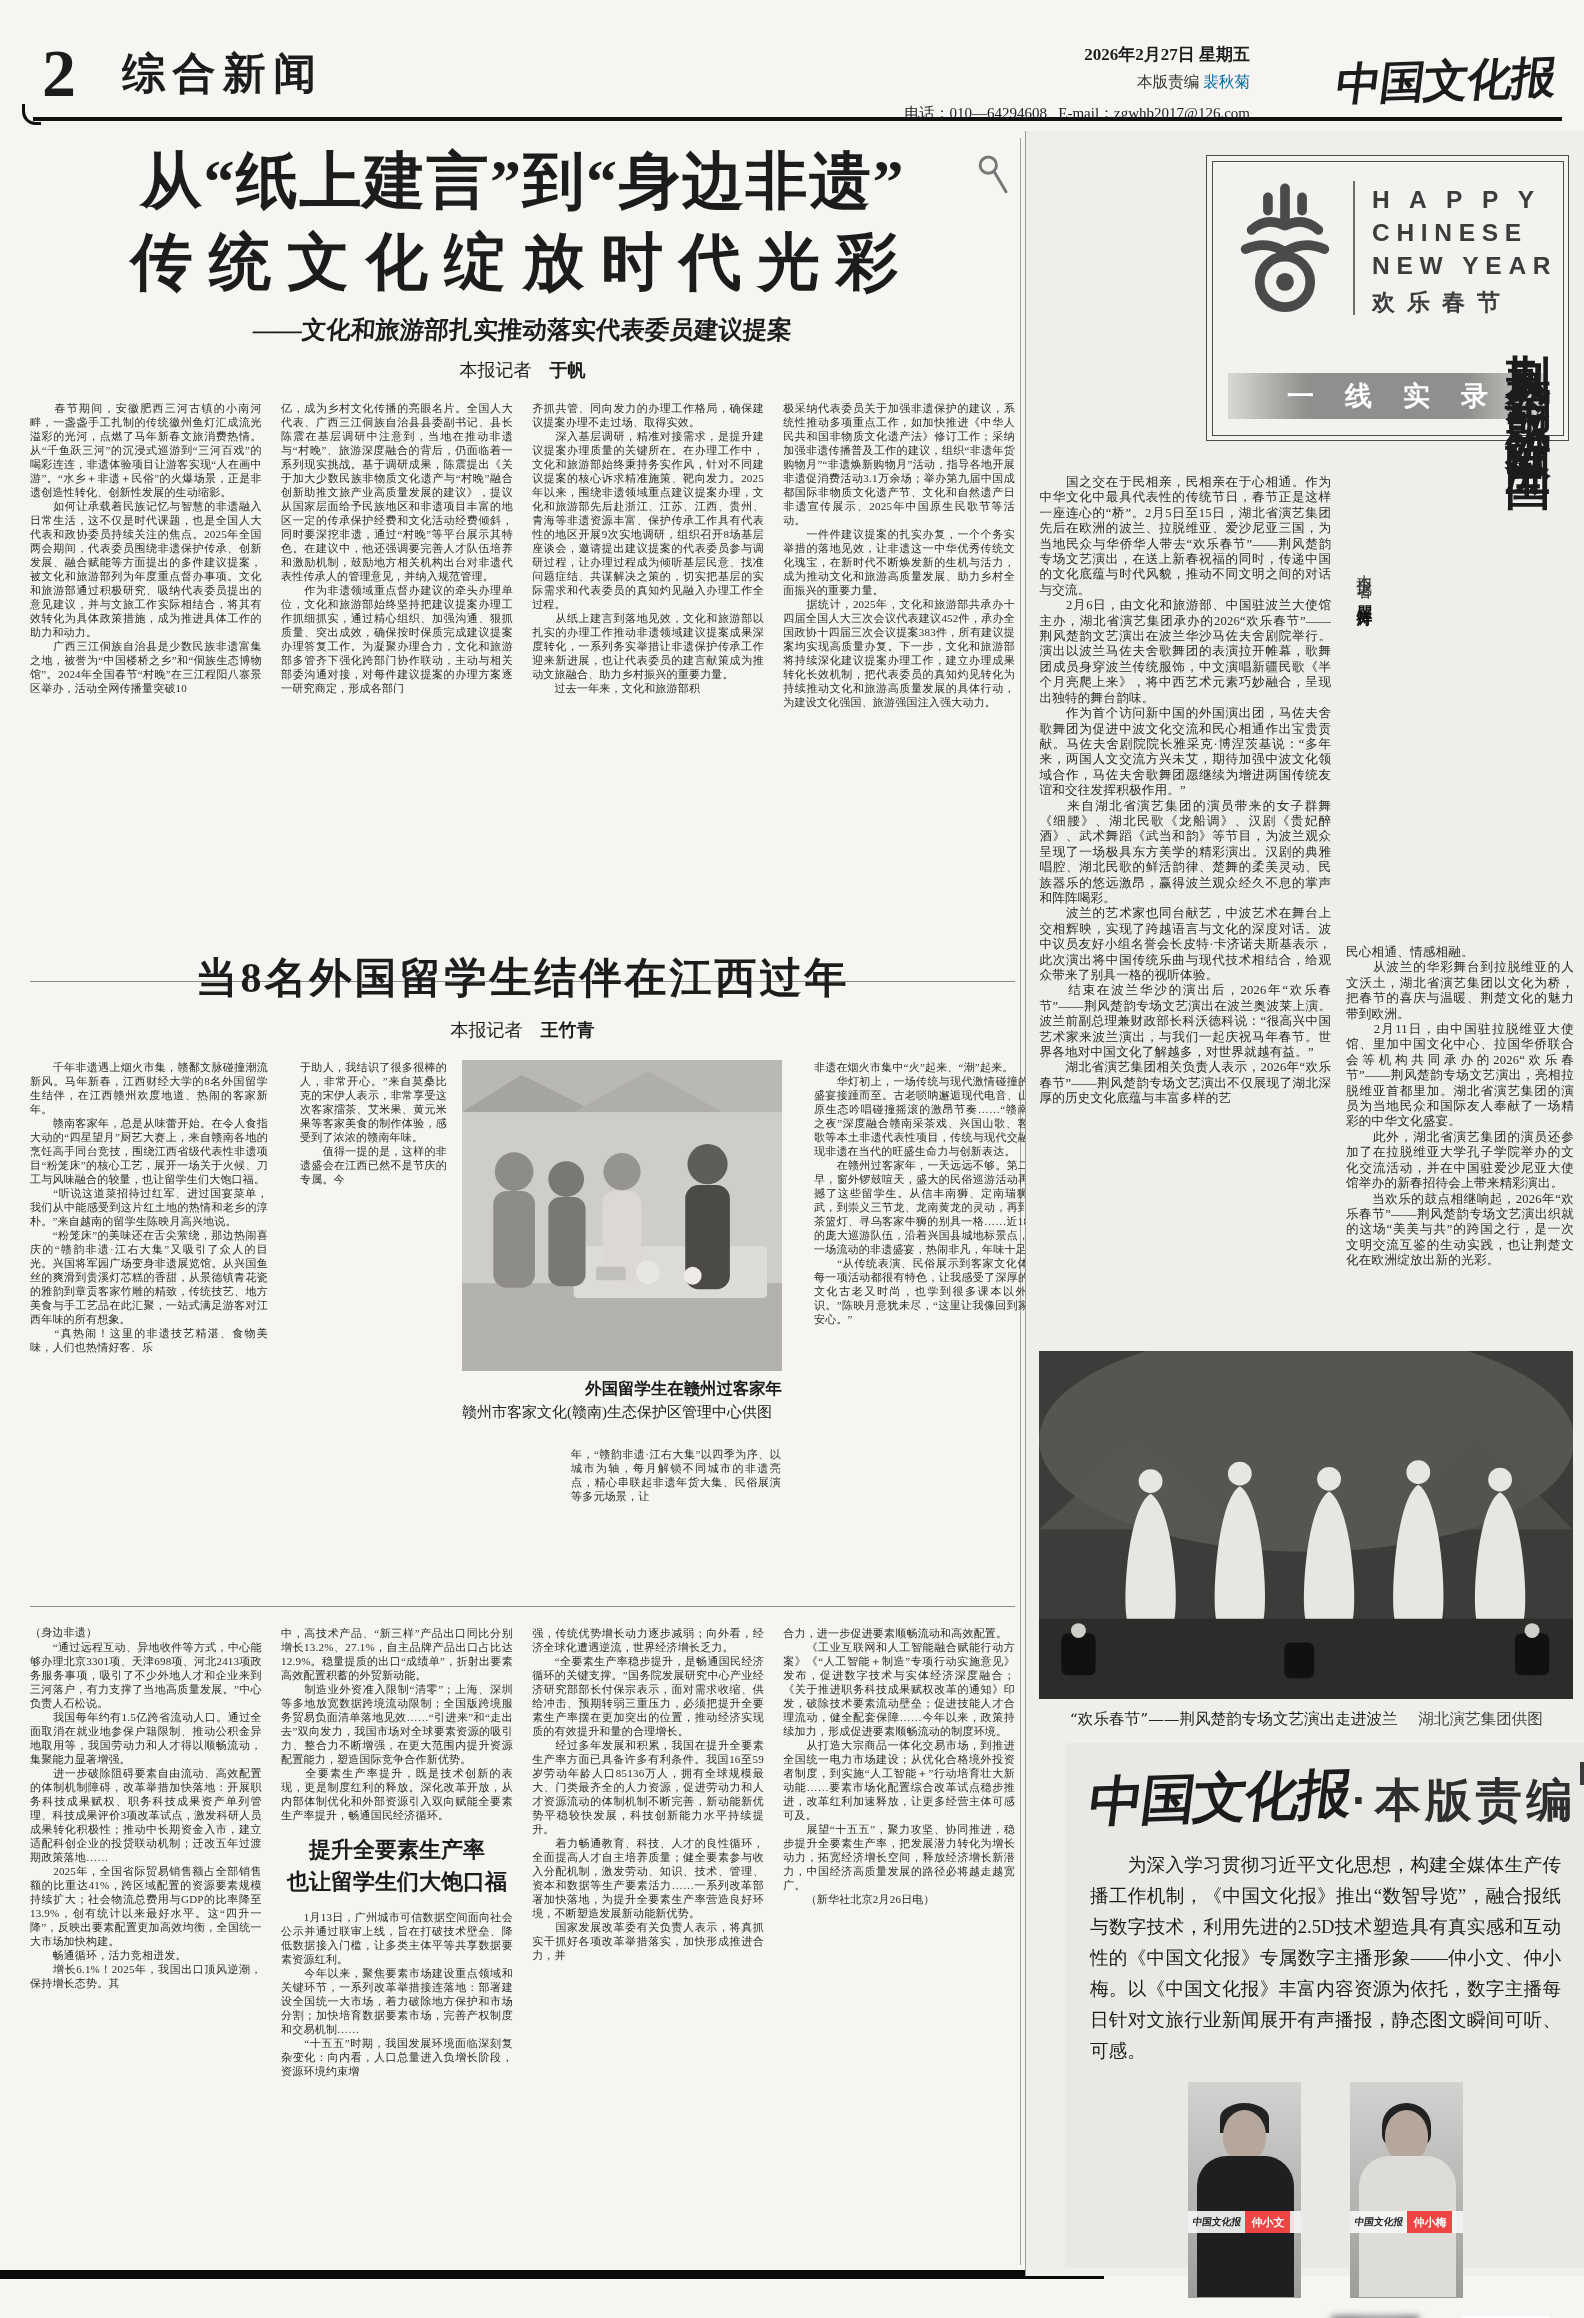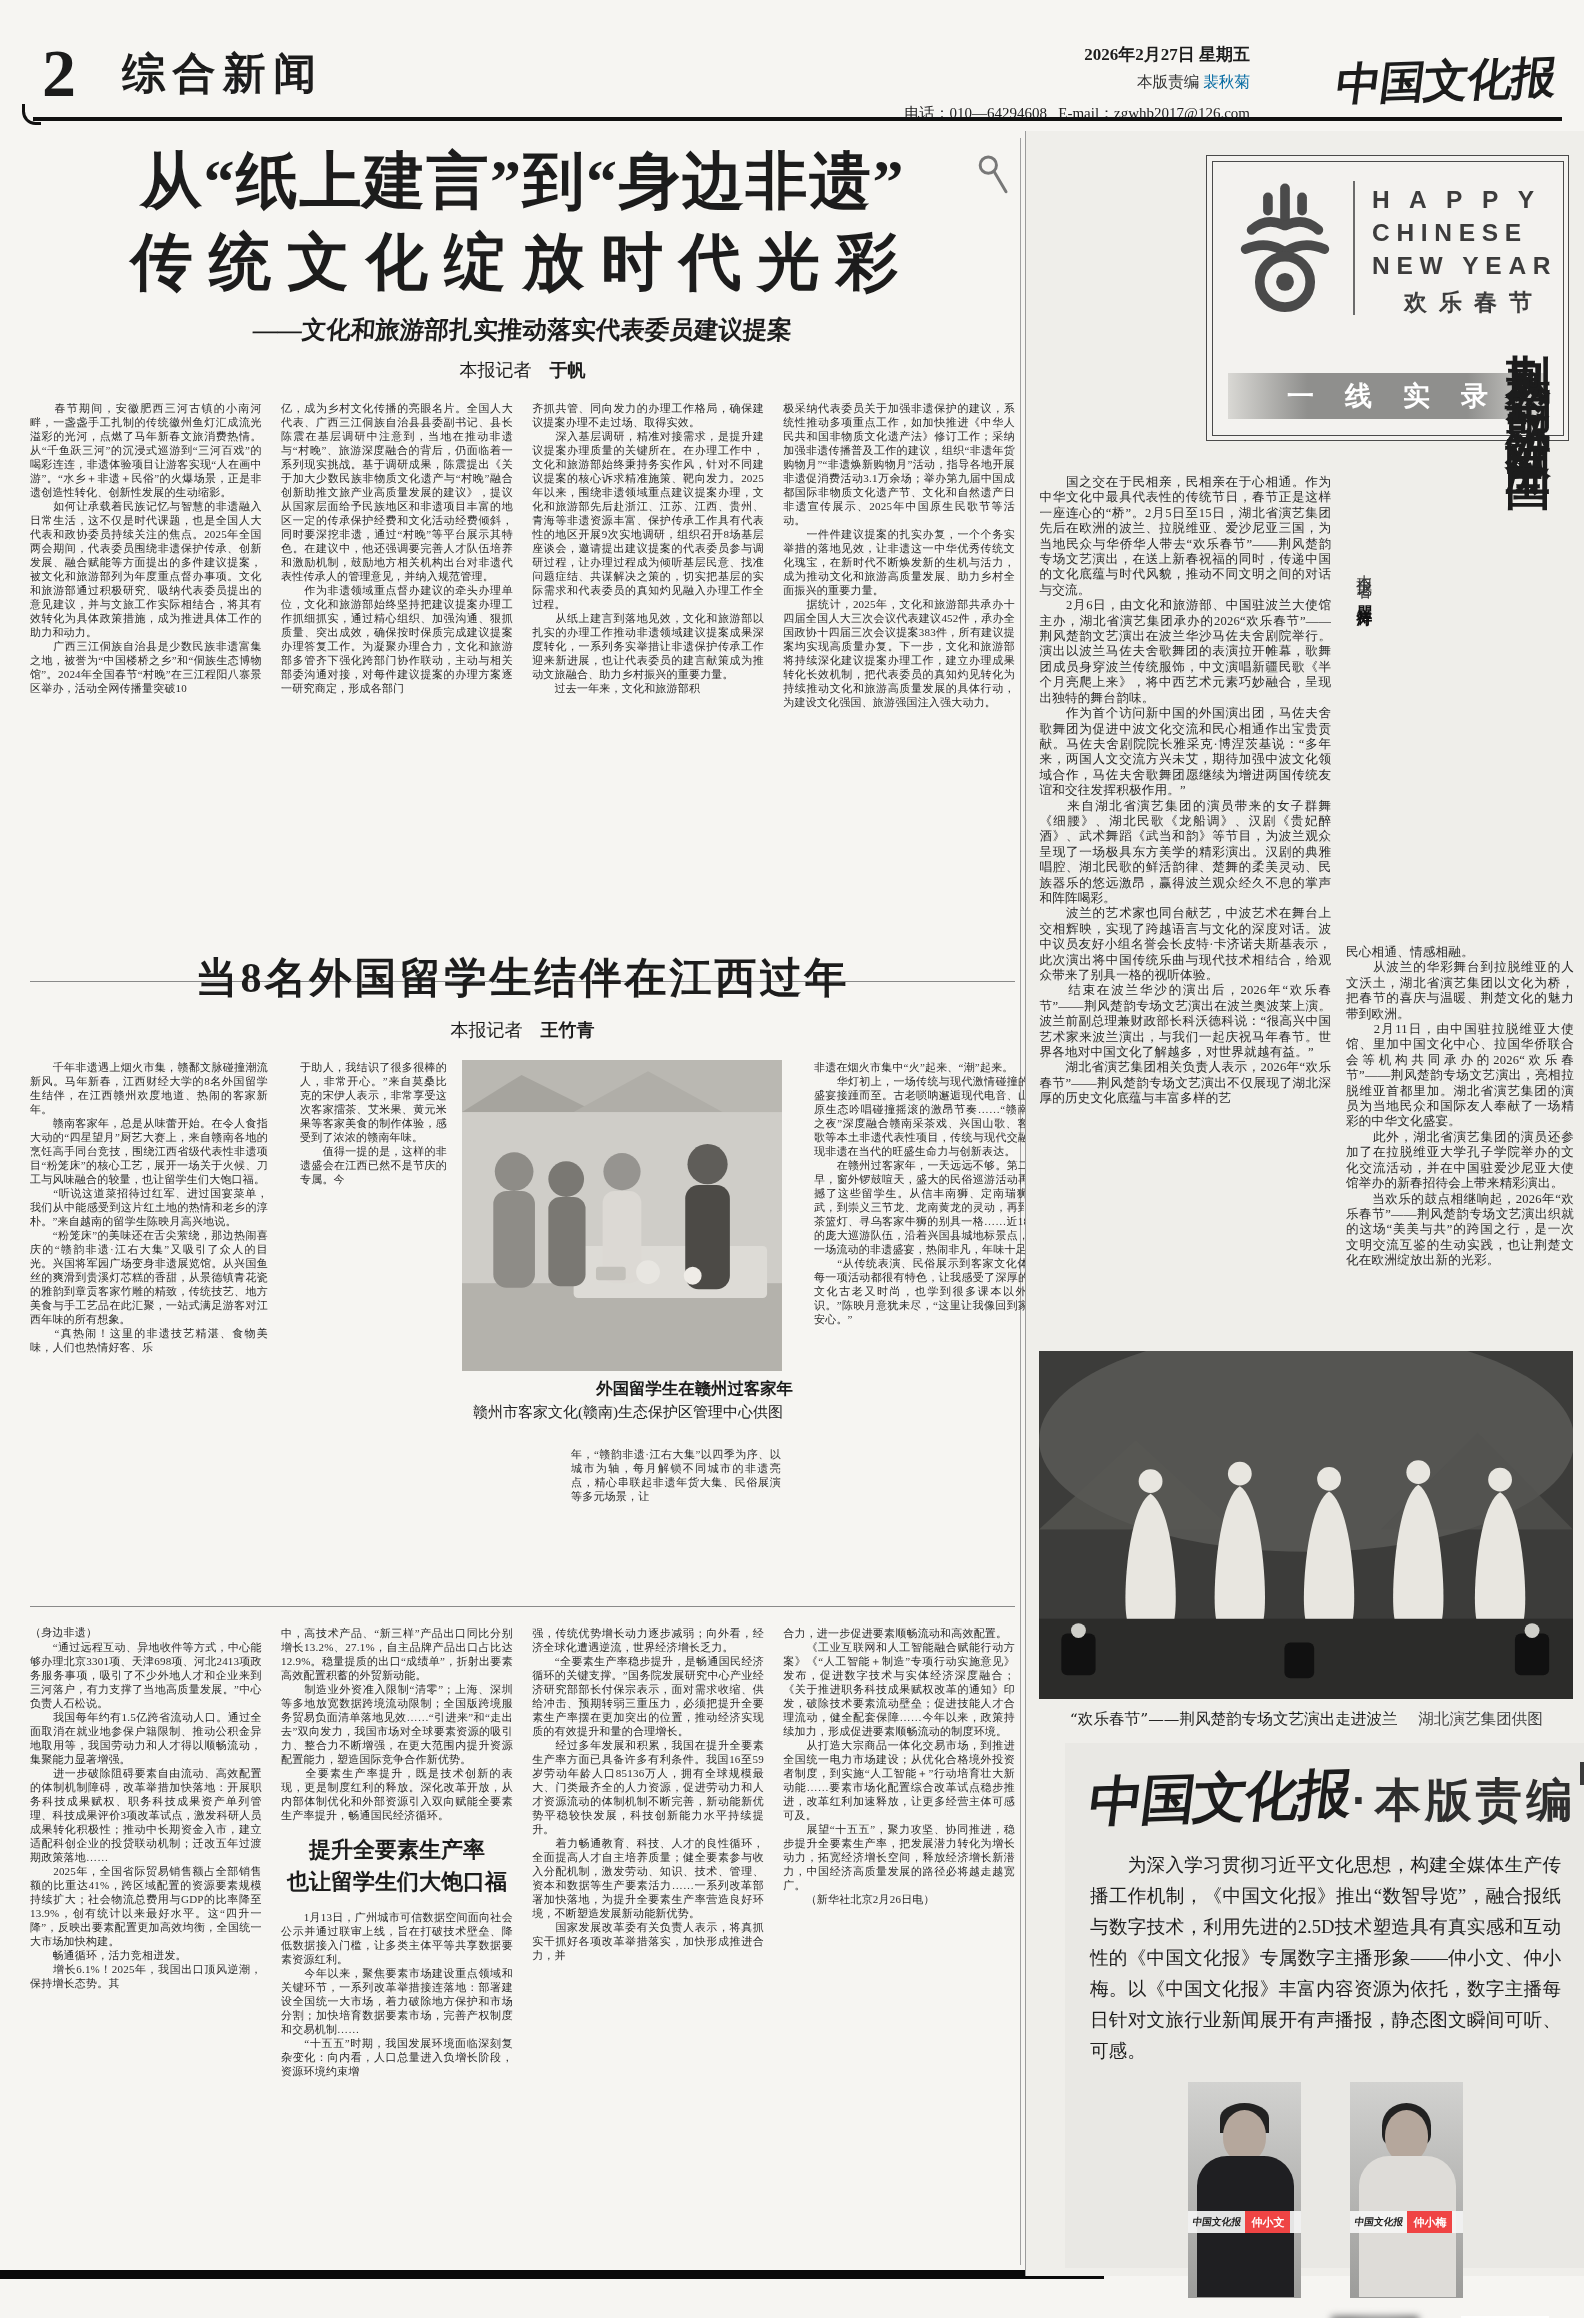--- a/index.html
+++ b/index.html
@@ -36,21 +36,21 @@
   .capline1{font-size:16.4px;font-weight:bold;text-align:right;font-family:"DejaVu Serif",serif;}
   .capline2{font-size:15px;color:#222;margin-top:3px;}
   
   .d-subhead{font-size:22px;font-weight:bold;text-align:center;line-height:1.45;margin:12px 0;}
   
   .rpanel{left:1025px;top:131px;width:559px;height:2145px;background:#efeeea;border-left:0.7px solid #9b9b9b;}
   .fbox{position:absolute;left:180px;top:24px;width:361px;height:284px;border:1.5px solid #4a4a4a;background:#f3f2ef;}
   .fbox-inner{position:absolute;inset:4.5px;border:0.7px solid #4a4a4a;}
   .happy{font-family:"Liberation Sans",sans-serif;font-weight:bold;color:#3c3c3c;
          font-size:24.5px;letter-spacing:6.7px;line-height:1.35;}
-  .happy-cn{font-size:23px;letter-spacing:12px;font-weight:bold;color:#3c3c3c;margin-top:4.5px;margin-left:32px;}
+  .happy-cn{font-size:23px;letter-spacing:12px;font-weight:bold;color:#3c3c3c;margin-top:4.5px;}
   .banner{position:absolute;left:21px;right:21px;bottom:21px;height:46px;
           background:linear-gradient(90deg,#d9d8d4,#8f8f8d 25%,#8f8f8d 75%,#d9d8d4);
           color:#fff;font-size:27px;font-weight:bold;letter-spacing:31px;
           display:flex;align-items:center;justify-content:center;padding-left:31px;box-sizing:border-box;}
   .c-vtitle{writing-mode:vertical-rl;font-size:46px;font-weight:bold;letter-spacing:10.4px;line-height:1.2;}
   .c-vby{writing-mode:vertical-rl;font-size:15.6px;color:#333;letter-spacing:3px;}
   .c-vby .nm{font-weight:bold;color:#111;}
   .stage{background:radial-gradient(ellipse at 50% 20%,#7a7a78 0%,#4a4a48 55%,#2e2e2c 100%);
          position:relative;overflow:hidden;}
   .cap-c{font-size:15.6px;text-align:center;font-family:"DejaVu Serif",serif;}
@@ -159,21 +159,21 @@
           <rect x="116" y="184" width="50" height="120" rx="16" fill="#7a7873"></rect>
           <circle cx="215" cy="150" r="25" fill="#969490"></circle>
           <rect x="189" y="176" width="52" height="124" rx="16" fill="#dcd9d4"></rect>
           <circle cx="330" cy="140" r="27" fill="#5f5d59"></circle>
           <rect x="300" y="168" width="60" height="140" rx="18" fill="#4c4a46"></rect>
           <circle cx="250" cy="285" r="16" fill="#e8e6e1"></circle>
           <circle cx="310" cy="290" r="12" fill="#efece7"></circle>
           <rect x="180" y="278" width="40" height="18" rx="4" fill="#c2c0ba"></rect>
         </svg>
       </div>
-      <div class="abs" style="left:173px;top:318px;width:320px;">
+      <div class="abs" style="left:162px;top:318px;width:320px;">
         <div class="capline1">外国留学生在赣州过客家年</div>
         <div class="capline2">赣州市客家文化(赣南)生态保护区管理中心供图</div>
       </div>
       <div class="bodytext abs" style="left:271px;top:387px;width:210px;height:94px;">年，“赣韵非遗·江右大集”以四季为序、以城市为轴，每月解锁不同城市的非遗亮点，精心串联起非遗年货大集、民俗展演等多元场景，让</div>
     </div>
     <div class="bodytext" style="width:238px;flex:none;">非遗在烟火市集中“火”起来、“潮”起来。
 　　华灯初上，一场传统与现代激情碰撞的视听盛宴接踵而至。古老唢呐邂逅现代电音、山歌的原生态吟唱碰撞摇滚的激昂节奏……“赣南非遗之夜”深度融合赣南采茶戏、兴国山歌、客家民歌等本土非遗代表性项目，传统与现代交融，展现非遗在当代的旺盛生命力与创新表达。
 　　在赣州过客家年，一天远远不够。第二天清早，窗外锣鼓喧天，盛大的民俗巡游活动再次震撼了这些留学生。从信丰南狮、定南瑞狮的威武，到崇义三节龙、龙南黄龙的灵动，再到石城茶篮灯、寻乌客家牛狮的别具一格……近1800人的庞大巡游队伍，沿着兴国县城地标景点，带来一场流动的非遗盛宴，热闹非凡，年味十足。
 　　“从传统表演、民俗展示到客家文化体验，每一项活动都很有特色，让我感受了深厚的中国文化古老又时尚，也学到很多课本以外的知识。”陈映月意犹未尽，“这里让我像回到家一样安心。”</div>
   </div>

